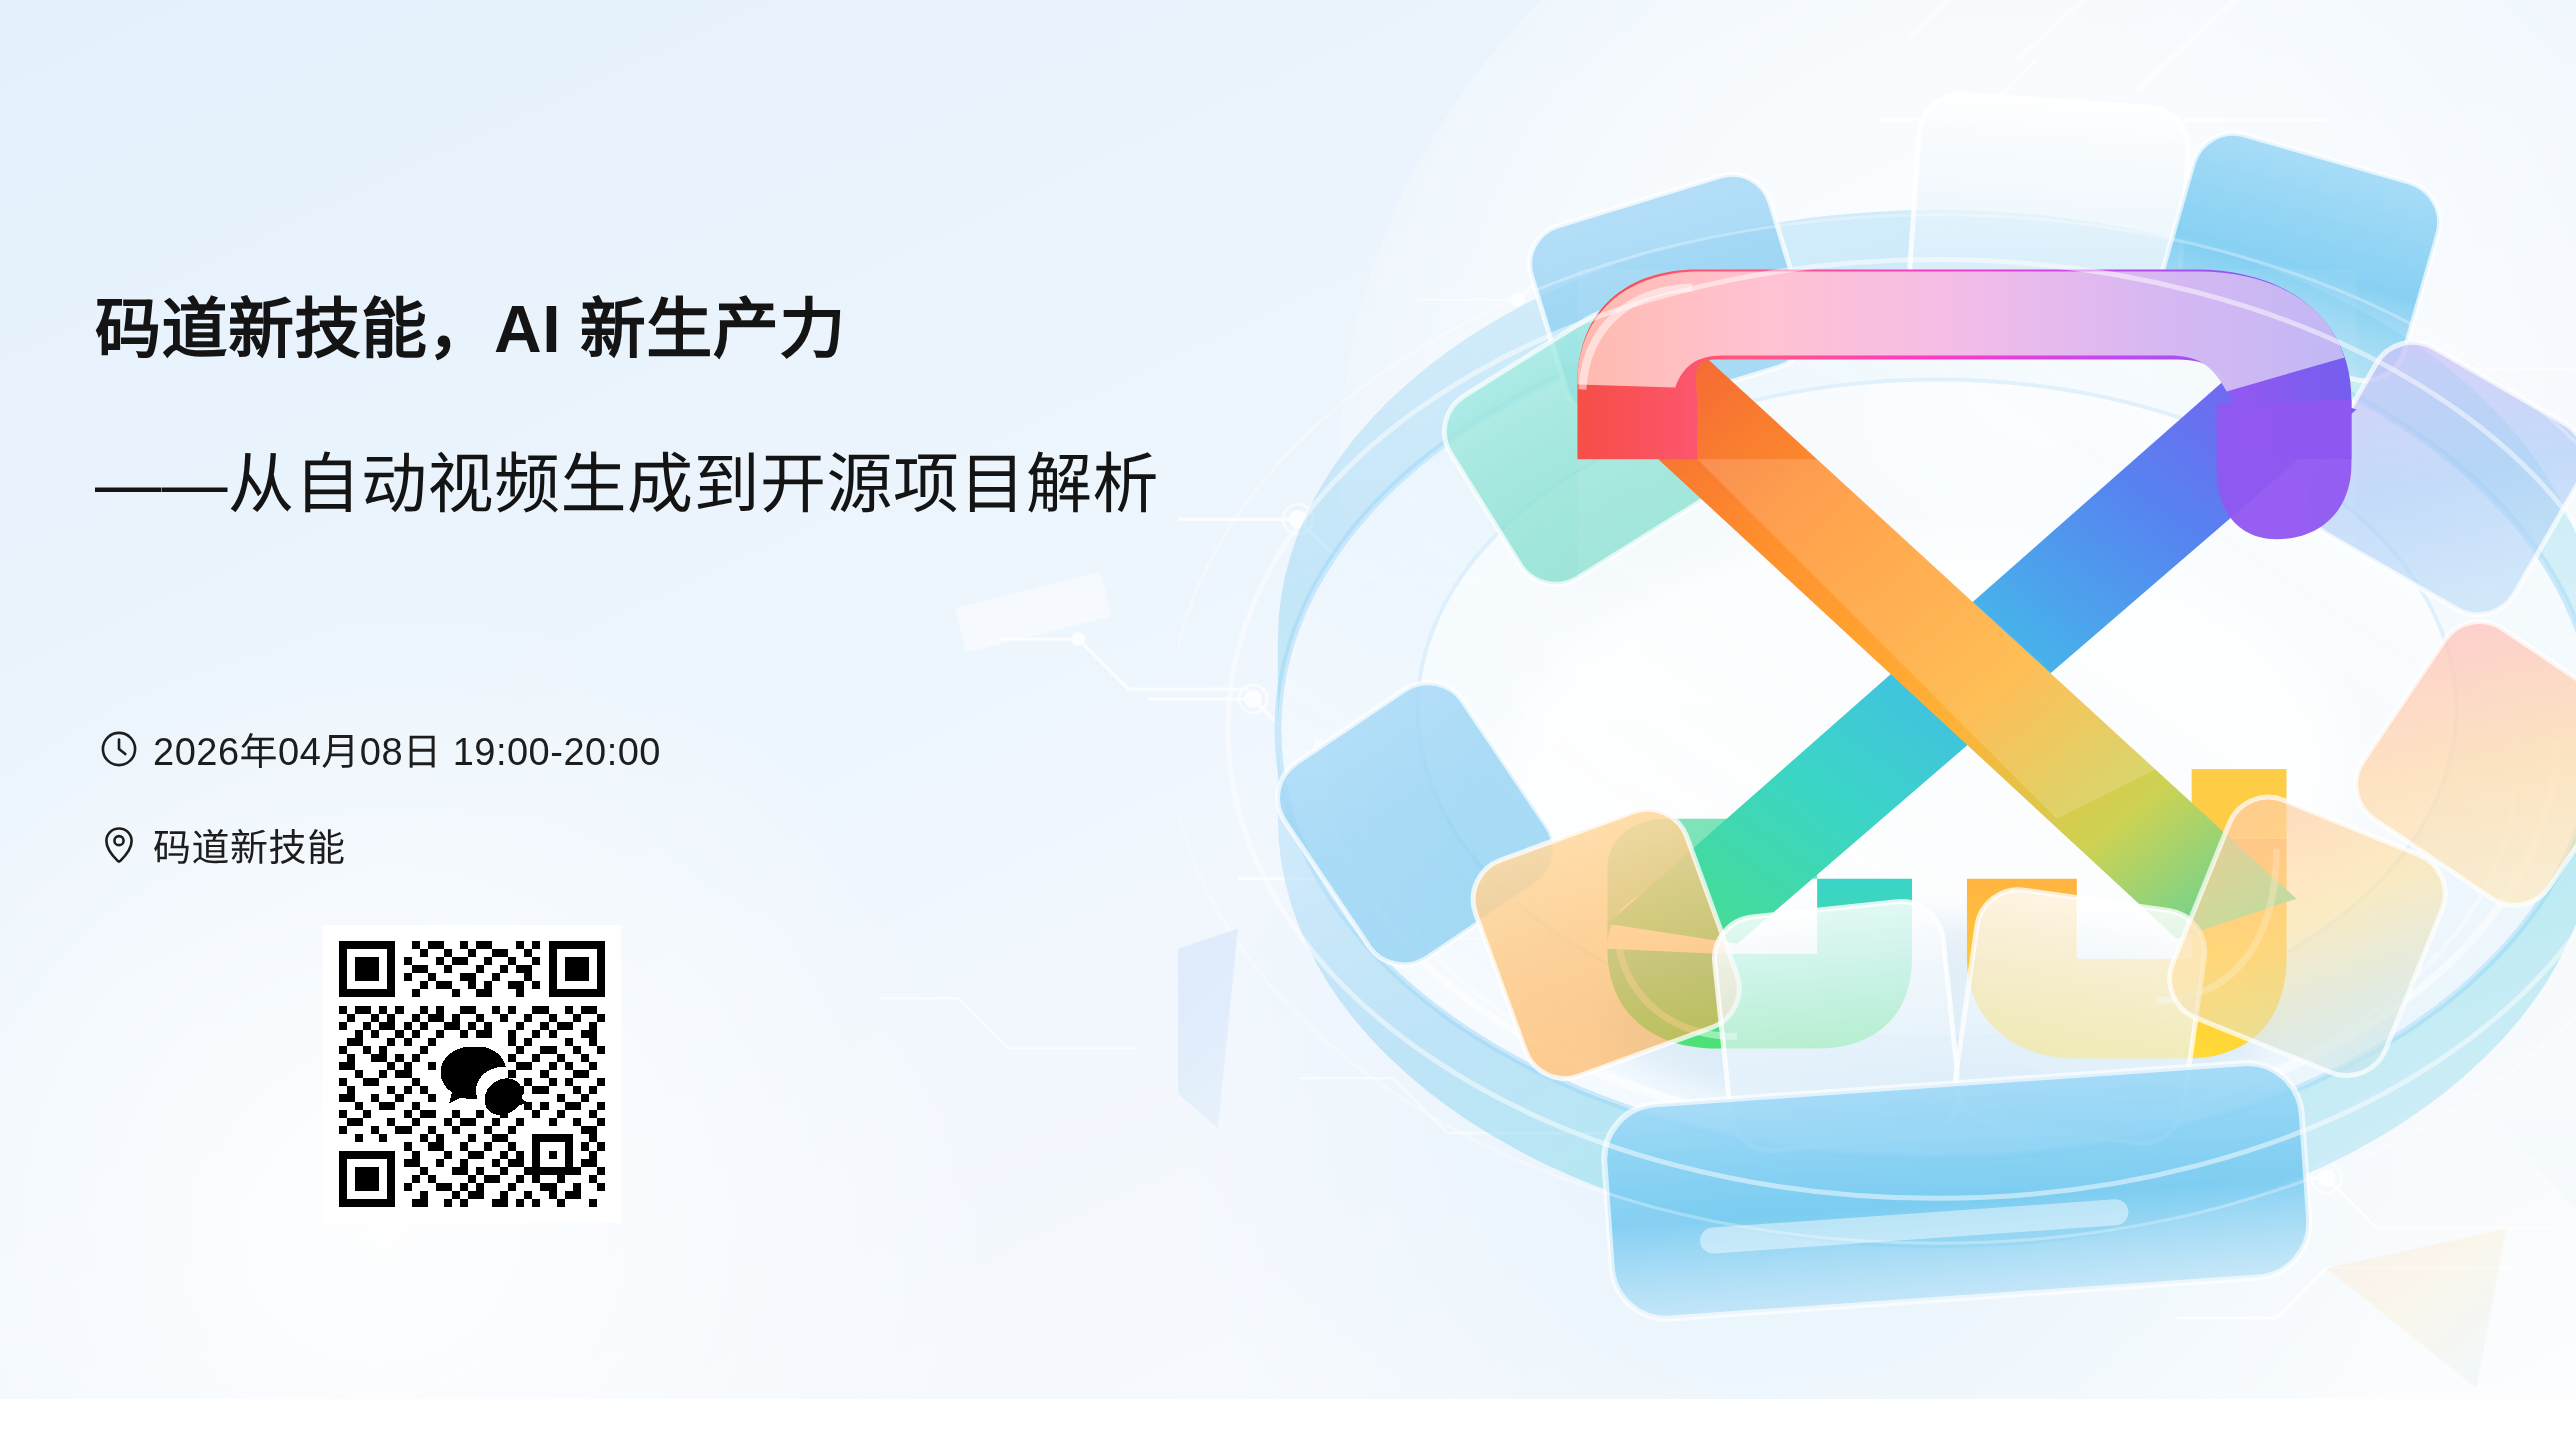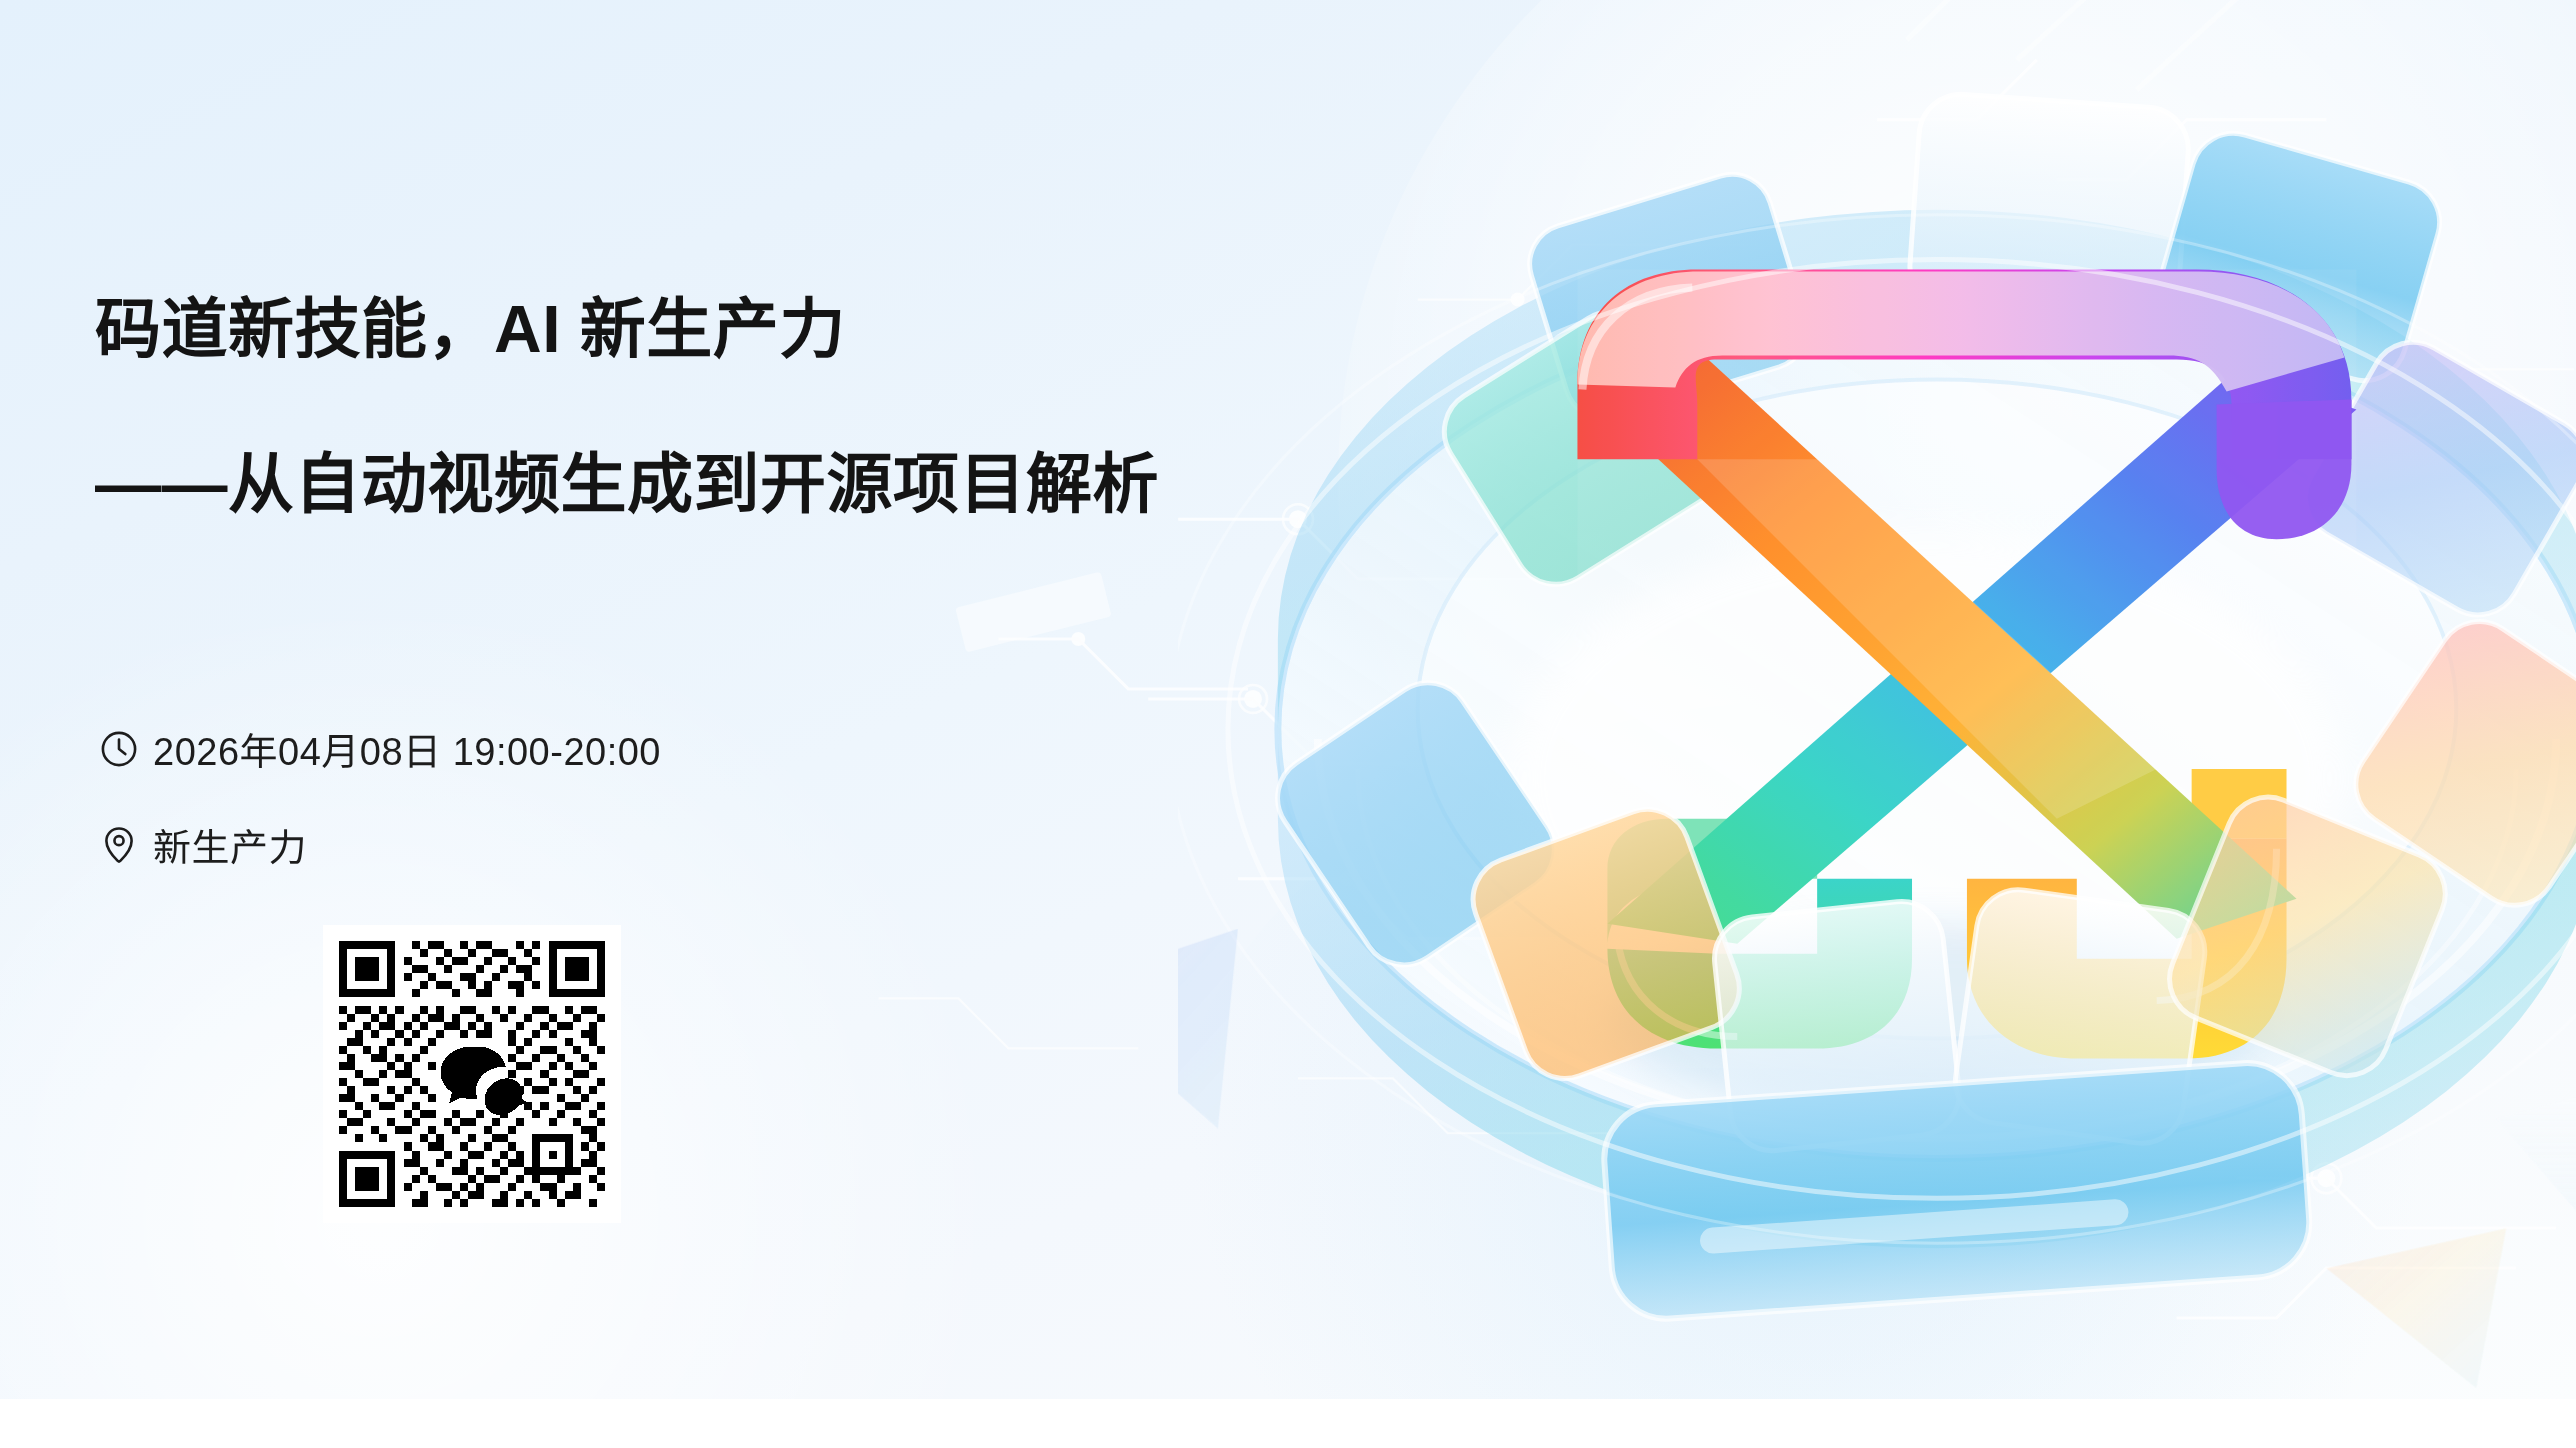--- a/index.html
+++ b/index.html
@@ -95,21 +95,21 @@
     color: #141414;
     white-space: nowrap;
   }
   .headline-sub {
     position: absolute;
     left: 0;
     top: 451px;
     margin: 0;
     font-size: 66px;
     line-height: 1.0;
-    font-weight: 700;
+    font-weight: 400;
     letter-spacing: 0.5px;
     color: #141414;
     white-space: nowrap;
   }
 
   .meta-row {
     position: absolute;
     left: 3px;
     display: flex;
     align-items: center;
@@ -475,21 +475,21 @@
         <path d="M12 6.6 V12 L15.6 14.9" fill="none" stroke="#1d1d1d" stroke-width="1.5" stroke-linecap="round" stroke-linejoin="round"></path>
       </svg>
       <span class="meta-text">2026年04月08日  19:00-20:00</span>
     </div>
 
     <div class="meta-row meta-place">
       <svg class="meta-icon" viewBox="0 0 24 24">
         <path d="M12 2.6c-4.1 0-7.2 3.1-7.2 7.1 0 5.2 6.2 11.1 6.5 11.4a1 1 0 0 0 1.4 0c.3-.3 6.5-6.2 6.5-11.4 0-4-3.1-7.1-7.2-7.1z" fill="none" stroke="#1d1d1d" stroke-width="1.5" stroke-linejoin="round"></path>
         <circle cx="12" cy="9.5" r="2.6" fill="none" stroke="#1d1d1d" stroke-width="1.5"></circle>
       </svg>
-      <span class="meta-text">新生产力</span>
+      <span class="meta-text">码道新技能</span>
     </div>
 
     <div class="qr-card">
       <svg viewBox="0 0 37 37" shape-rendering="crispEdges">
         <rect width="37" height="37" fill="#ffffff"></rect>
         <g fill="#000000">
 
           <path d="M2 2h7v7h-7z"></path>
           <rect x="3" y="3" width="5" height="5" fill="#ffffff"></rect>
           <path d="M4 4h3v3h-3z"></path>

